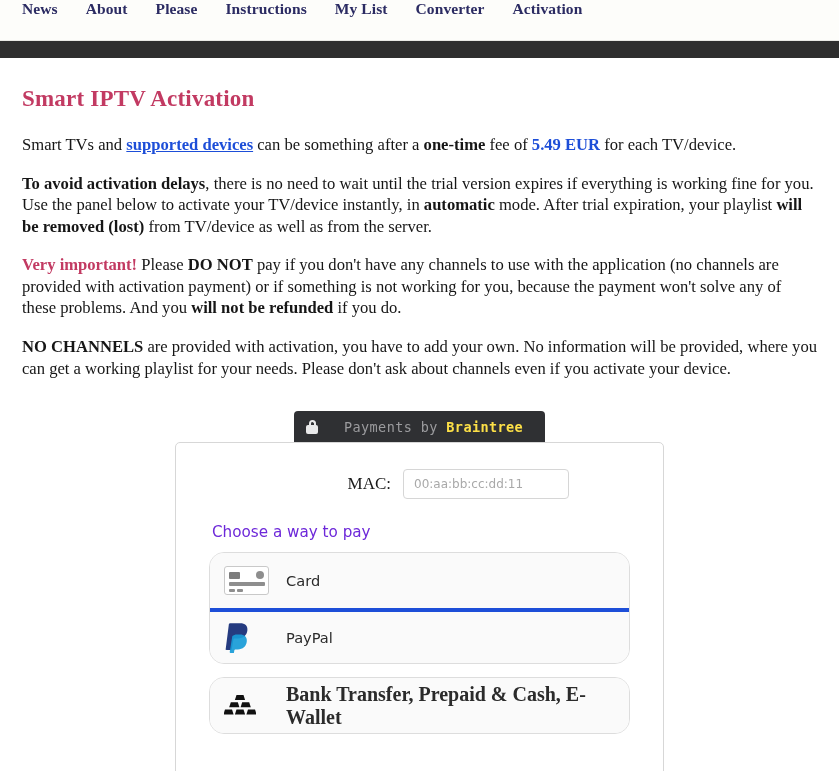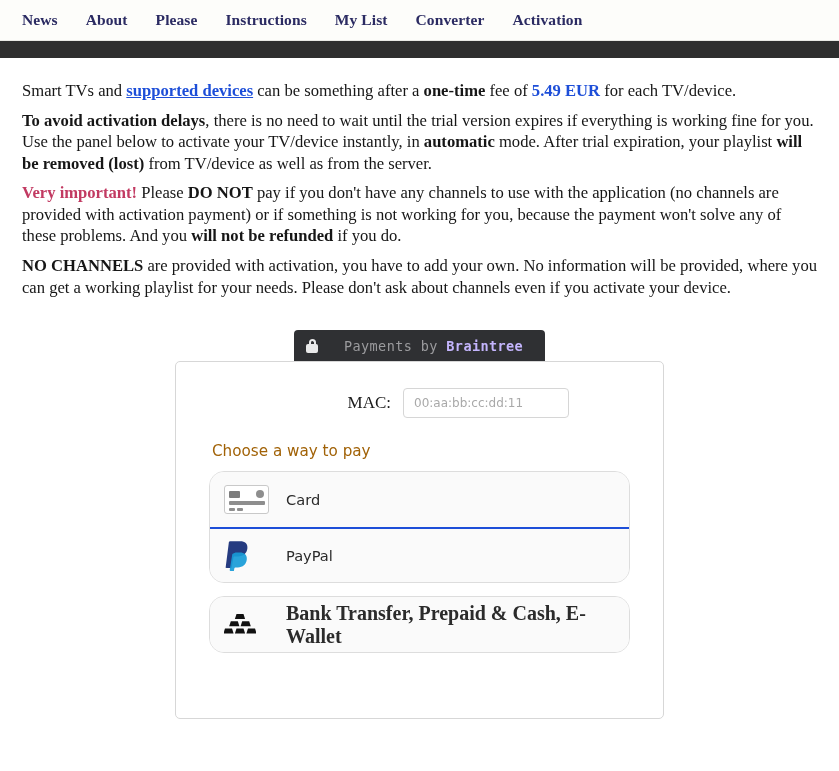--- a/index.html
+++ b/index.html
@@ -19,21 +19,21 @@
   .topbar-wrap {
     position: relative;
     background: #2e2e2e;
     height: 58px;
     box-sizing: border-box;
   }
   .nav {
     background: #fdfdfa;
     height: 41px;
     display: flex;
-    align-items: center;
+    align-items: flex-start;
     padding-left: 20px;
     box-sizing: border-box;
     border-bottom: 1px solid #e8e8e4;
   }
   .nav a {
     font-family: "Liberation Serif", serif;
     font-weight: bold;
     font-size: 15.5px;
     color: #2b2b62;
     text-decoration: none;
@@ -61,21 +61,21 @@
     letter-spacing: 0.2px;
   }
   p.para {
     font-family: "Liberation Serif", serif;
     font-size: 16.6px;
     line-height: 1.30;
     margin: 22px 0 0 0;
     color: #161616;
     max-width: 795px;
   }
-  p.para.tight { margin-top: 8px; }
+  p.para.tight { margin-top: 17px; }
   .lnk { color: #1d4ed8; font-weight: bold; }
   .b { font-weight: bold; }
   .warn { color: #c23a62; font-weight: bold; }
 
   
   .bt-wrap {
     margin-top: 32px;
     display: flex;
     justify-content: center;
   }
@@ -112,21 +112,21 @@
     border-radius: 4px 4px 0 0;
     box-sizing: border-box;
   }
   .bt-text {
     font-family: "DejaVu Sans Mono", monospace;
     font-size: 13.5px;
     color: #9b9b9e;
     letter-spacing: 0.4px;
     white-space: nowrap;
   }
-  .bt-text b { color: #c4b5fd; font-weight: bold; }
+  .bt-text b { color: #fde047; font-weight: bold; }
 
   
   .panel-wrap {
     display: flex;
     justify-content: center;
   }
   .panel {
     width: 489px;
     border: 1px solid #d7d7d7;
     border-radius: 5px;
@@ -162,41 +162,41 @@
     font-family: "DejaVu Sans", sans-serif;
     font-size: 12px;
     color: #222;
     outline: none;
   }
   .field-input::placeholder { color: #a9a9a9; }
 
   .choose-label {
     font-family: "DejaVu Sans", sans-serif;
     font-size: 15.2px;
-    color: #a16207;
+    color: #6d28d9;
     margin: 24px 0 11px 3px;
   }
 
   .pay-group {
     border: 1px solid #dddddd;
     border-radius: 15px;
     overflow: hidden;
     background: #fafafa;
   }
   .pay-group + .pay-group { margin-top: 13px; }
   .pay-option {
     display: flex;
     align-items: center;
     height: 55px;
     padding-left: 14px;
     box-sizing: border-box;
     background: #fafafa;
     cursor: pointer;
   }
-  .pay-option + .pay-option { border-top: 2px solid #1d4ed8; }
+  .pay-option + .pay-option { border-top: 4px solid #1d4ed8; }
   .pay-icon {
     width: 54px;
     flex: none;
     display: flex;
     align-items: center;
     justify-content: flex-start;
   }
   .pay-text {
     font-family: "DejaVu Sans", sans-serif;
     font-size: 14.6px;
@@ -250,20 +250,21 @@
     <a href="#">Instructions</a>
     <a href="#">My List</a>
     <a href="#">Converter</a>
     <a href="#">Activation</a>
   </nav>
   <div class="darkband"></div>
 </div>
 
 <div class="content">
 
+  <h1 class="page-title">Smart IPTV Activation</h1>
 
   <p class="para">
     <span>Smart TVs and </span><a href="#" class="lnk">supported devices</a><span> can be something after a </span><span class="b">one-time</span><span> fee of </span><span class="lnk">5.49 EUR</span><span> for each TV/device.</span>
   </p>
 
   <p class="para tight">
     <span class="b">To avoid activation delays</span><span>, there is no need to wait until the trial version expires if everything is working fine for you. Use the panel below to activate your TV/device instantly, in </span><span class="b">automatic</span><span> mode. After trial expiration, your playlist </span><span class="b">will be removed (lost)</span><span> from TV/device as well as from the server.</span>
   </p>
 
   <p class="para tight">

